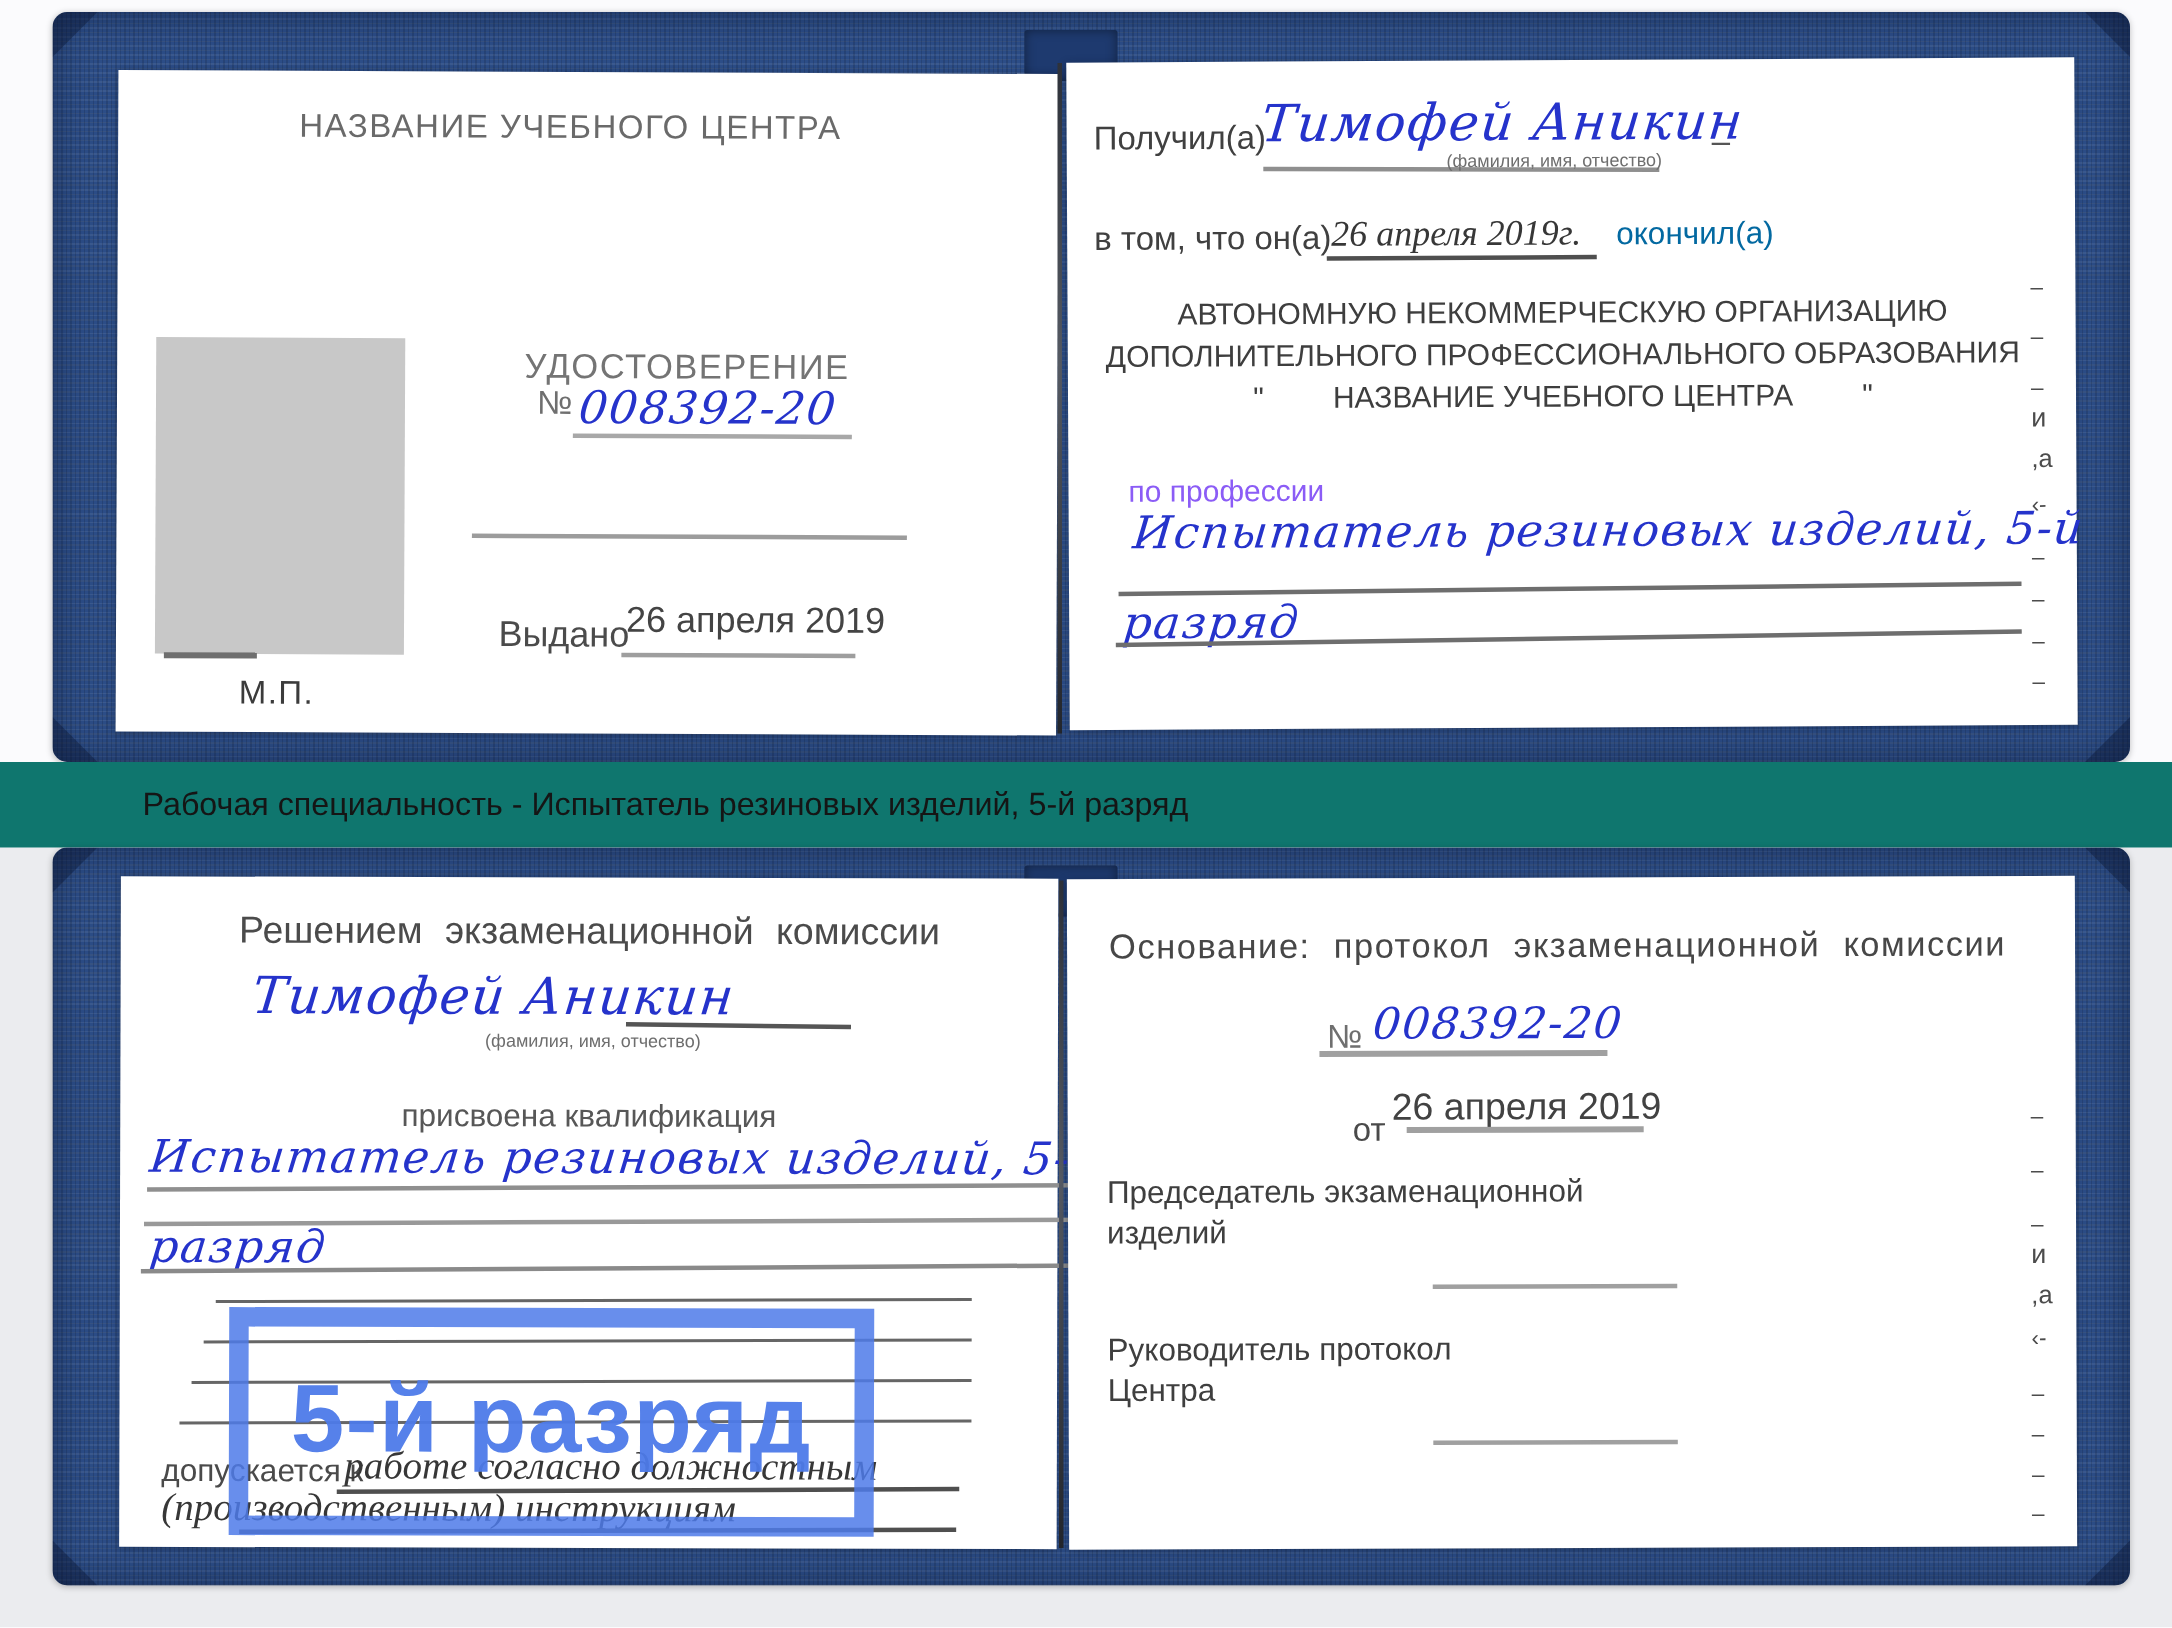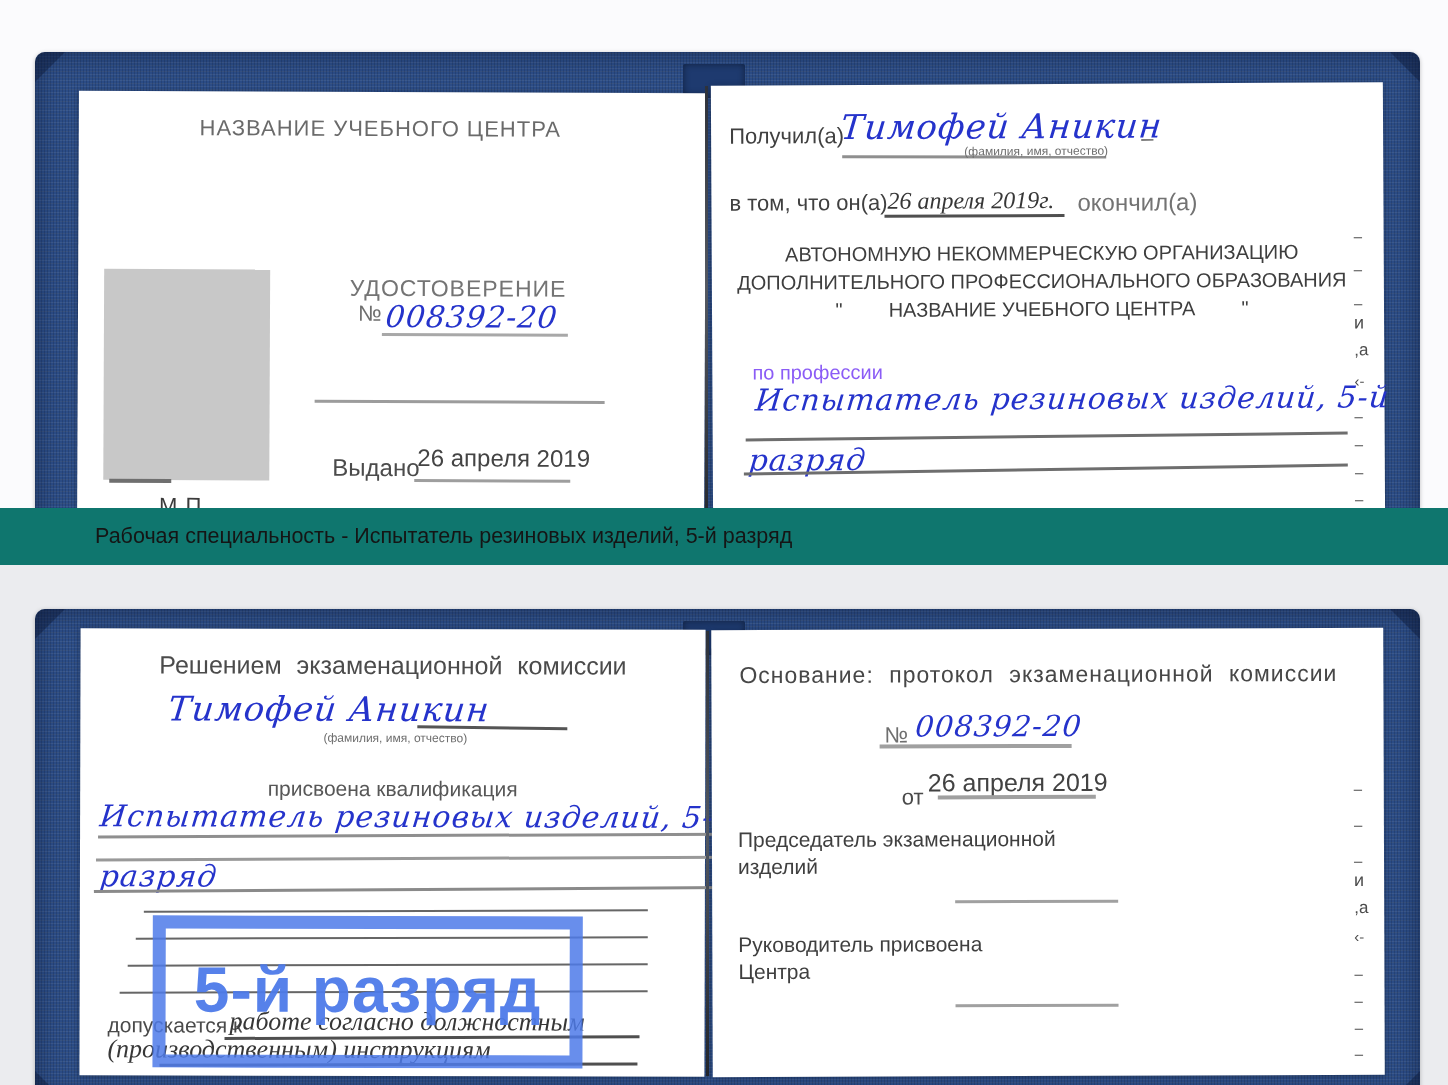--- a/index.html
+++ b/index.html
@@ -7,21 +7,21 @@
   body { font-family:"Liberation Sans",sans-serif; }
   .stage { position:relative; width:1448px; height:1085px; background:#fbfbfd; overflow:hidden; }
   .lower-bg { position:absolute; left:0; top:565px; width:1448px; height:520px; background:#ebecef; }
 
   .cover { position:absolute; left:35px; width:1385px; border-radius:10px;
     background:
       repeating-linear-gradient(90deg, rgba(0,0,0,.13) 0 1px, transparent 1px 3px),
       repeating-linear-gradient(0deg, rgba(255,255,255,.07) 0 1px, transparent 1px 3px),
       repeating-linear-gradient(0deg, rgba(0,0,0,.09) 0 1px, transparent 1px 6px),
       #2c4d87;
-    box-shadow: inset 0 0 26px rgba(5,15,40,.5), 0 1px 4px rgba(0,0,0,.25); margin-top: 44px; }
+    box-shadow: inset 0 0 26px rgba(5,15,40,.5), 0 1px 4px rgba(0,0,0,.25); }
   #cover-top { top:8px; height:500px; }
   #cover-bottom { top:565px; height:492px; }
   .fold { position:absolute; width:30px; height:30px; background:rgba(8,18,48,.38); }
   .fold.tl { left:0; top:0; clip-path:polygon(0 0,100% 0,0 100%); border-top-left-radius:10px; }
   .fold.tr { right:0; top:0; clip-path:polygon(0 0,100% 0,100% 100%); border-top-right-radius:10px; }
   .fold.bl { left:0; bottom:0; clip-path:polygon(0 0,0 100%,100% 100%); border-bottom-left-radius:10px; }
   .fold.br { right:0; bottom:0; clip-path:polygon(100% 0,100% 100%,0 100%); border-bottom-right-radius:10px; }
   .spine { position:absolute; left:648px; top:12px; width:62px; height:34px; background:#1e3a6f;
     border-radius:2px 2px 6px 6px; box-shadow: inset 0 0 7px rgba(0,0,0,.45); }
 
@@ -61,21 +61,21 @@
 
   
   #tr-received { left:18px; top:38px; font-size:22px; color:#404040; }
   #tr-name { left:130px; top:22px; font-size:34px; }
   #tr-nameline { left:131px; top:71px; width:264px; background:#8f8f8f; transform:rotate(.4deg); }
   #tr-hint { left:240px; top:60px; width:170px; }
   #tr-dash { left:430px; top:42px; font-size:22px; color:#555; }
   #tr-that { left:18px; top:105px; font-size:22px; color:#404040; }
   #tr-enddate { left:176px; top:103px; font-size:24px; }
   #tr-endline { left:173px; top:130px; width:180px; background:#4f4f4f; }
-  #tr-finished { left:366px; top:105px; font-size:24px; color:#737373; }
+  #tr-finished { left:366px; top:105px; font-size:21px; color:#0369a1; }
   #tr-org { position:absolute; left:20px; top:155px; width:620px; text-align:center;
             font-size:20px; color:#3e3e3e; line-height:28px; }
   .qgap { display:inline-block; width:46px; }
   #tr-byprof { left:40px; top:276px; font-size:20px; color:#8b5cf6; }
   #tr-prof1 { left:43px; top:297px; font-size:30px; }
   #tr-line1 { left:33px; top:351px; width:602px; background:#6e6e6e; transform:rotate(-.35deg); }
   #tr-prof2 { left:36px; top:357px; font-size:30px; }
   #tr-line2 { left:31px; top:384px; width:604px; background:#6e6e6e; transform:rotate(-.55deg); }
   #page-tr .e0{top:145px} #page-tr .e1{top:178px} #page-tr .e2{top:212px}
   #page-tr .e3{top:230px;font-size:18px} #page-tr .e4{top:258px;font-size:17px}
@@ -242,21 +242,21 @@
       </div>
       <div class="lbl" id="br-nsign">№</div>
       <div class="hand" id="br-num">008392-20</div>
       <div class="rule" id="br-numline"></div>
       <div class="lbl" id="br-from">от</div>
       <div class="lbl" id="br-date">26 апреля 2019</div>
       <div class="rule" id="br-dateline"></div>
       <div class="lbl" id="br-chair1">Председатель экзаменационной</div>
       <div class="lbl" id="br-chair2">изделий</div>
       <div class="rule" id="br-sig1"></div>
-      <div class="lbl" id="br-head1">Руководитель присвоена</div>
+      <div class="lbl" id="br-head1">Руководитель протокол</div>
       <div class="lbl" id="br-head2">Центра</div>
       <div class="rule" id="br-sig2"></div>
       <span class="edge e0">–</span>
       <span class="edge e1">–</span>
       <span class="edge e2">–</span>
       <span class="edge e3">и</span>
       <span class="edge e4">,а</span>
       <span class="edge e5">‹-</span>
       <span class="edge e6">–</span>
       <span class="edge e7">–</span>

